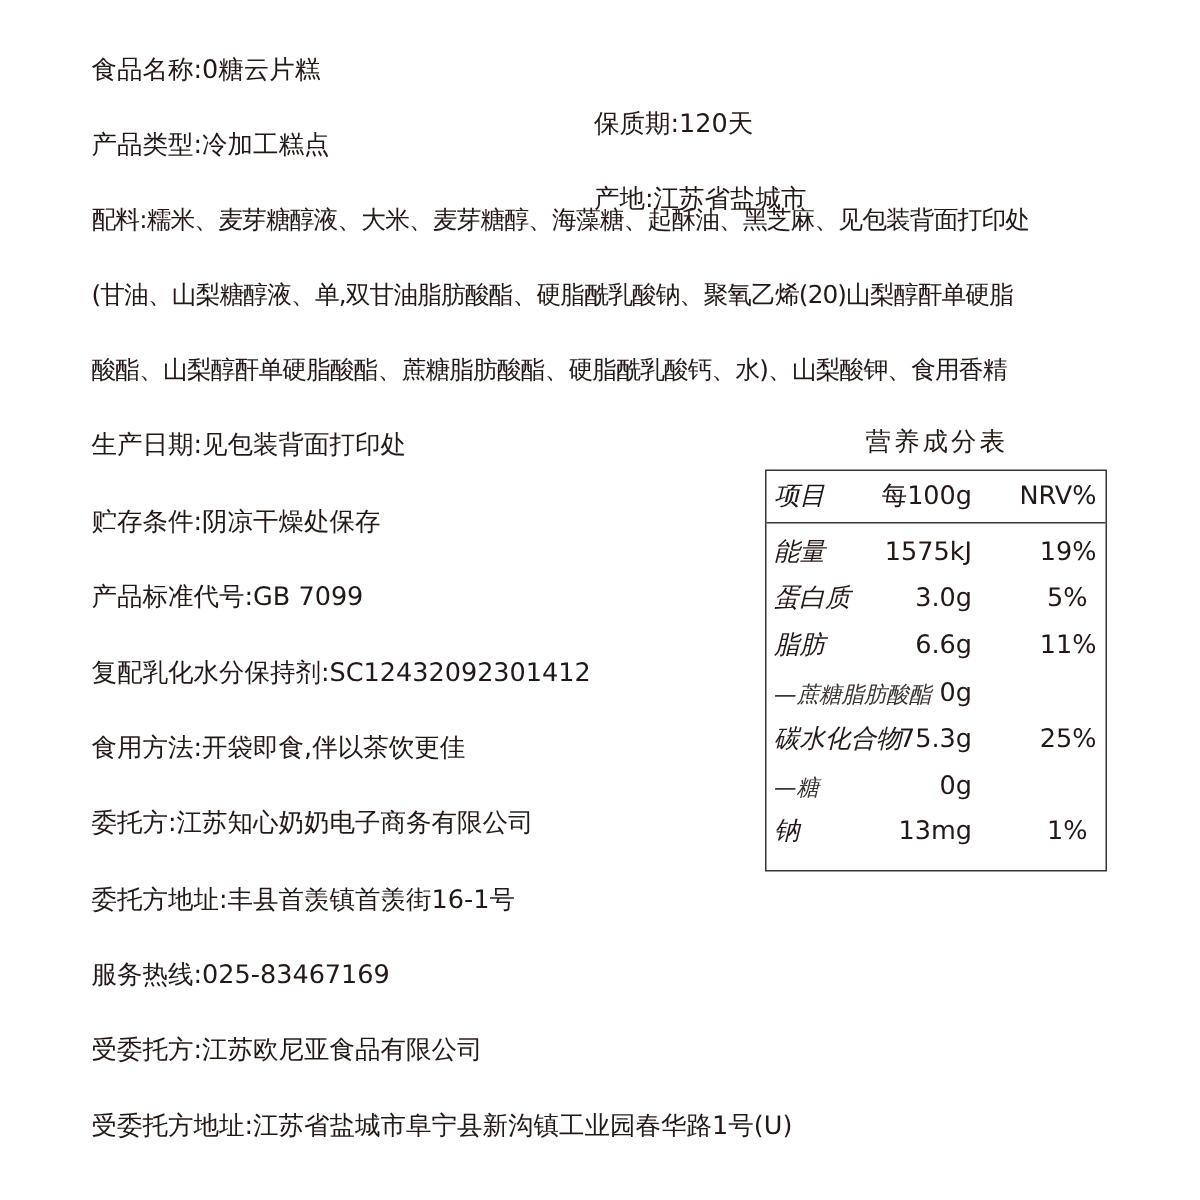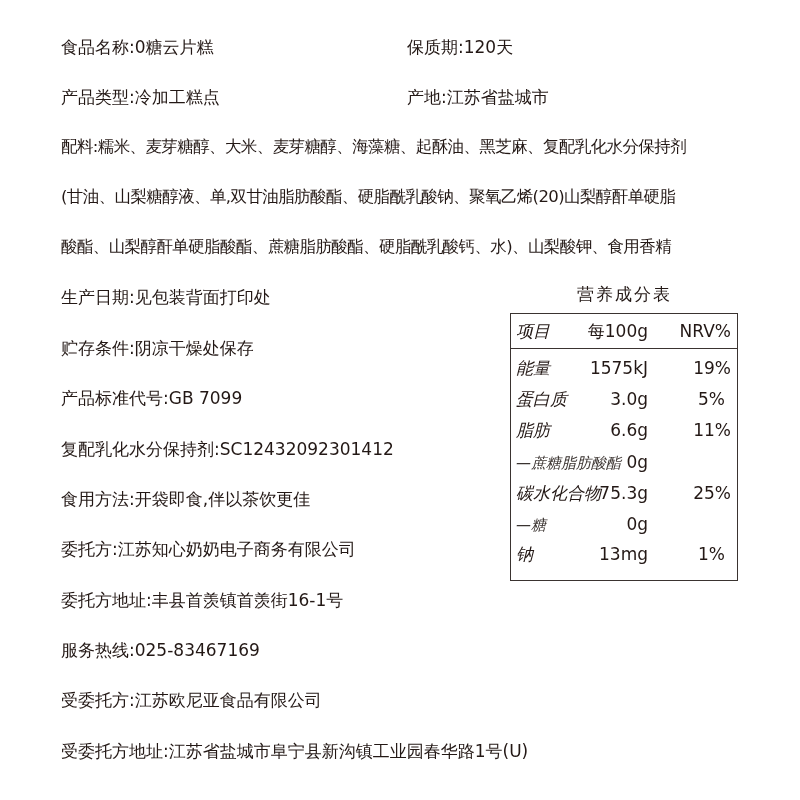--- a/index.html
+++ b/index.html
@@ -4,21 +4,21 @@
   <style>
     html, body { margin: 0; padding: 0; }
     body {
       width: 800px; height: 800px; background: #ffffff; position: relative; overflow: hidden;
       font-family: "DejaVu Sans", "Liberation Sans", sans-serif; color: #231815;
     }
     .line {
       position: absolute; left: 61px; font-size: 17px; line-height: 24px; white-space: nowrap;
       letter-spacing: 0px;
     }
-    .col2 { left: 407px; }
+    .col2 { left: 396px; margin-top: 36px; }
     .ingr { letter-spacing: -0.6px; font-size: 16.5px; }
     .nut-title {
       position: absolute; left: 510px; width: 229px; top: 283px; text-align: center;
       font-size: 17px; letter-spacing: 2px;
     }
     .nut-table {
       position: absolute; left: 510px; top: 313px; width: 226px; height: 266px;
       border: 1.5px solid #3a3330;
     }
     .nut-head {
@@ -34,21 +34,21 @@
   </style>
 </head>
 <body>
 
 <div>
   <div class="line" style="top:35px">食品名称:0糖云片糕</div>
   <div class="line col2" style="top:35px">保质期:120天</div>
   <div class="line" style="top:85px">产品类型:冷加工糕点</div>
   <div class="line col2" style="top:85px">产地:江苏省盐城市</div>
 
-  <div class="line ingr" style="top:135px">配料:糯米、麦芽糖醇、大米、麦芽糖醇、海藻糖、起酥油、黑芝麻、复配乳化水分保持剂</div>
+  <div class="line ingr" style="top:135px">配料:糯米、麦芽糖醇液、大米、麦芽糖醇、海藻糖、起酥油、黑芝麻、见包装背面打印处</div>
   <div class="line ingr" style="top:185px">(甘油、山梨糖醇液、单,双甘油脂肪酸酯、硬脂酰乳酸钠、聚氧乙烯(20)山梨醇酐单硬脂</div>
   <div class="line ingr" style="top:235px">酸酯、山梨醇酐单硬脂酸酯、蔗糖脂肪酸酯、硬脂酰乳酸钙、水)、山梨酸钾、食用香精</div>
 
   <div class="line" style="top:285px">生产日期:见包装背面打印处</div>
   <div class="line" style="top:336px">贮存条件:阴凉干燥处保存</div>
   <div class="line" style="top:386px">产品标准代号:GB 7099</div>
   <div class="line" style="top:437px">复配乳化水分保持剂:SC12432092301412</div>
   <div class="line" style="top:487px">食用方法:开袋即食,伴以茶饮更佳</div>
   <div class="line" style="top:537px">委托方:江苏知心奶奶电子商务有限公司</div>
   <div class="line" style="top:588px">委托方地址:丰县首羡镇首羡街16-1号</div>

